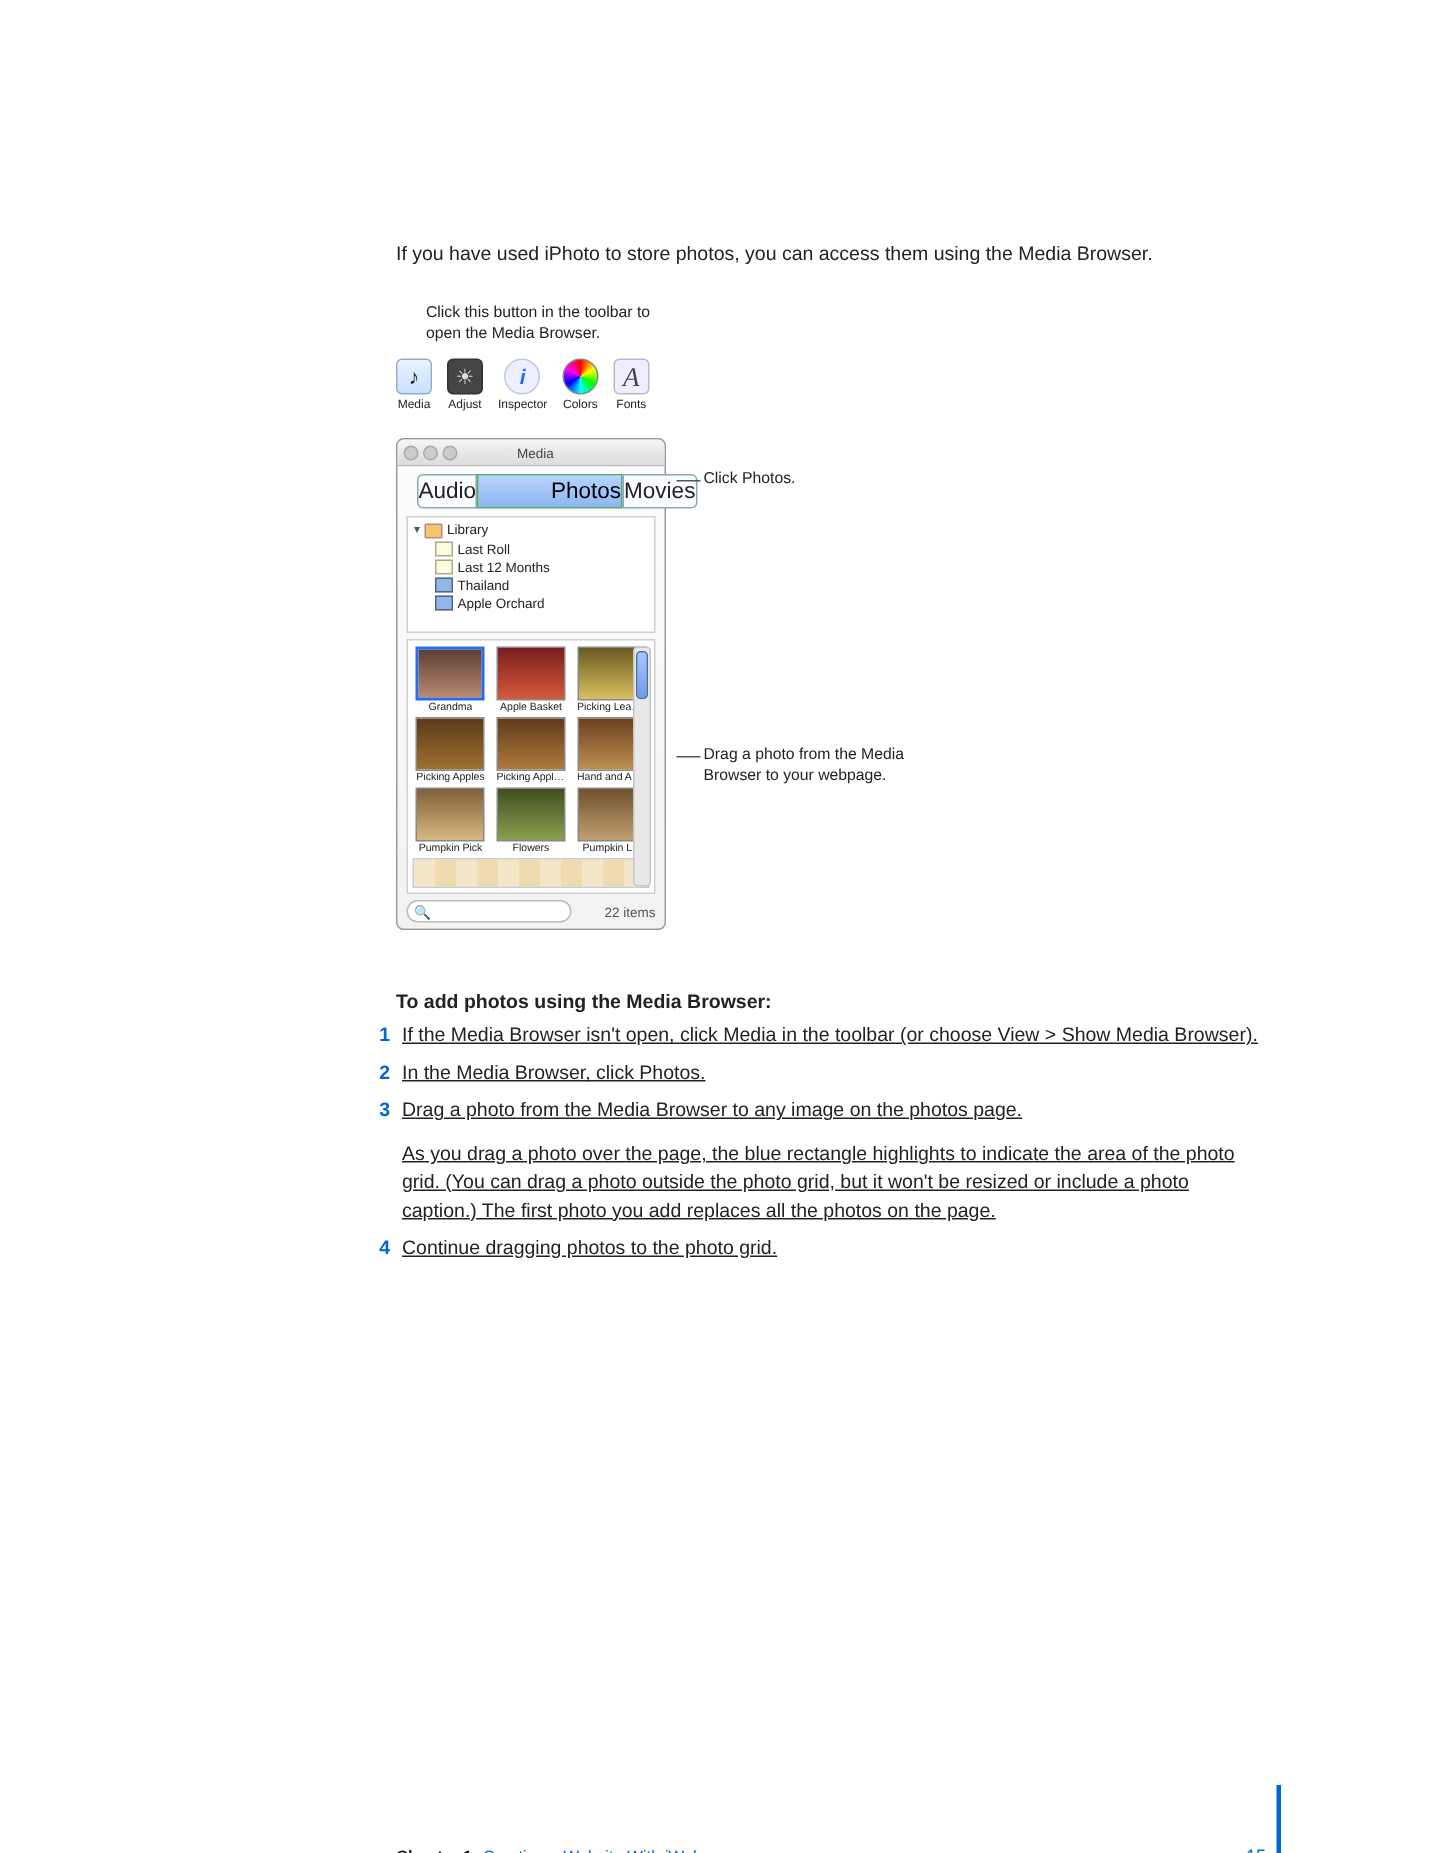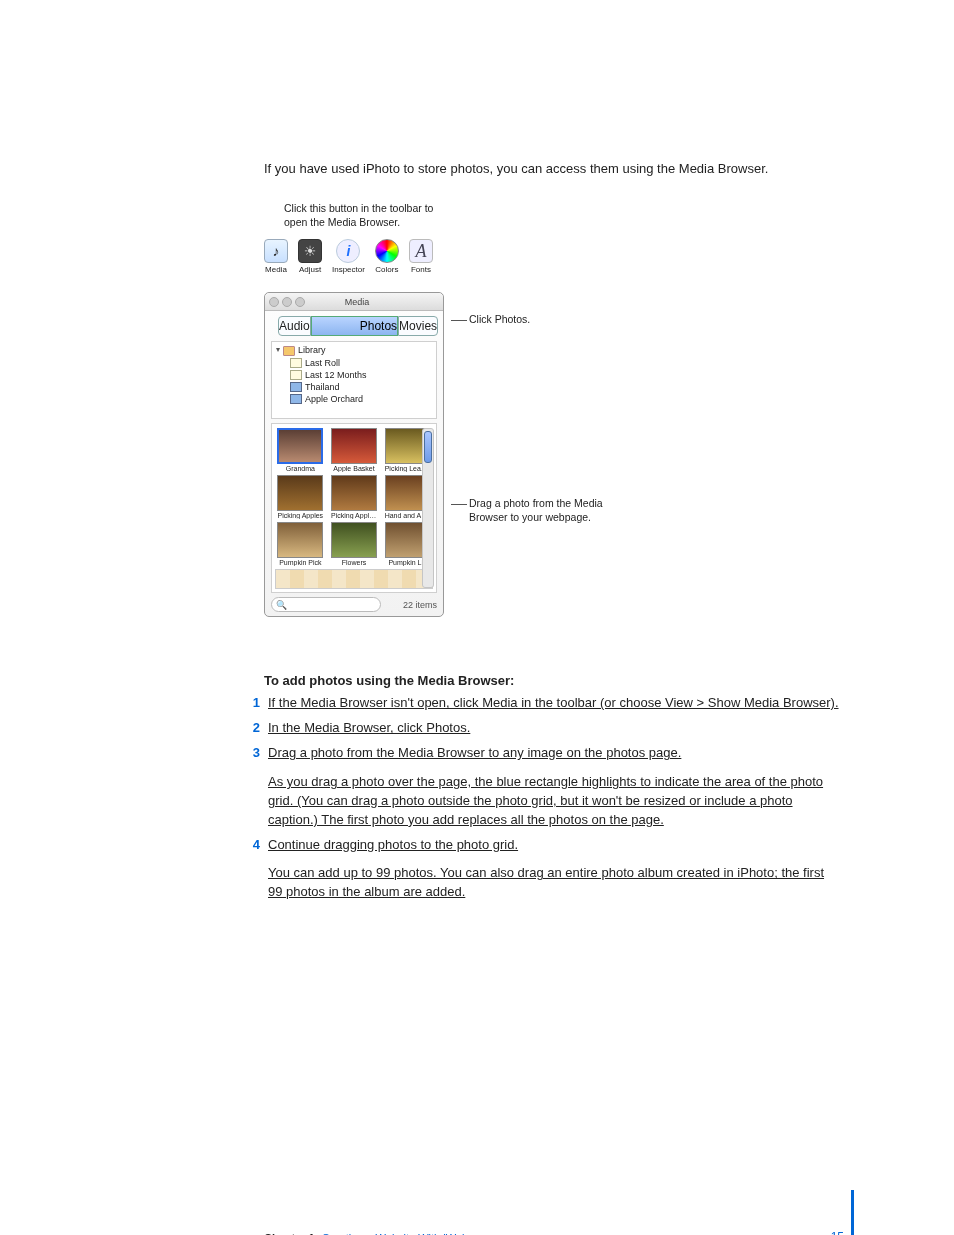--- a/index.html
+++ b/index.html
@@ -13,21 +13,21 @@
   }
   .page {
     padding: 160px 114px 80px 264px;
     position: relative;
     min-height: 1060px;
   }
   .intro { margin-bottom: 24px; line-height: 1.4; }
   
   .figure-row {
     position: relative;
-    margin-bottom: 56px;
+    margin-bottom: 40px;
   }
   .callout {
     font-size: 10.5px;
     line-height: 1.3;
     color: #222;
   }
   .callout-top {
     margin-left: 20px;
     width: 150px;
   }
@@ -74,21 +74,21 @@
     align-items: center;
     font-size: 10px;
     padding: 0 4px;
   }
   .mp-traffic { display:flex; gap:3px; }
   .mp-dot { width:8px; height:8px; border-radius:50%; background:#ccc; border:1px solid #aaa; }
   .mp-title { flex:1; text-align:center; font-size:9px; color:#444; }
 
   .mp-tabs {
     display:flex; margin:5px auto; width:152px;
-    font-size:12px;
+    font-size:15px;
   }
   .mp-tab {
     flex:1; text-align:center; padding:2px 0;
     border:1px solid #8aa; background:#fafcff;
   }
   .mp-tab:first-child { border-radius:4px 0 0 4px; }
   .mp-tab:last-child  { border-radius:0 4px 4px 0; }
   .mp-tab.active { background: linear-gradient(#b9d4ff,#8cb5f0); color:#000; border-color:#5a7;padding-left:48px; }
 
   .mp-tree {
@@ -341,21 +341,20 @@
       <span class="step-num">3</span>
       <div class="step-body">
         <div>Drag a photo from the Media Browser to any image on the photos page.</div>
         <div class="step-para">As you drag a photo over the page, the blue rectangle highlights to indicate the area of the photo grid. (You can drag a photo outside the photo grid, but it won't be resized or include a photo caption.) The first photo you add replaces all the photos on the page.</div>
       </div>
     </li>
     <li>
       <span class="step-num">4</span>
       <div class="step-body">
         <div>Continue dragging photos to the photo grid.</div>
-        <div class="step-para">You can add up to 99 photos. You can also drag an entire photo album created in iPhoto; the first 99 photos in the album are added.</div>
       </div>
     </li>
   </ol>
 
   <div class="footer">
     <div class="footer-left">
       <span class="chap">Chapter 1</span>
       <span class="chapname">Creating a Website With iWeb</span>
     </div>
     <div class="footer-right">15</div>

